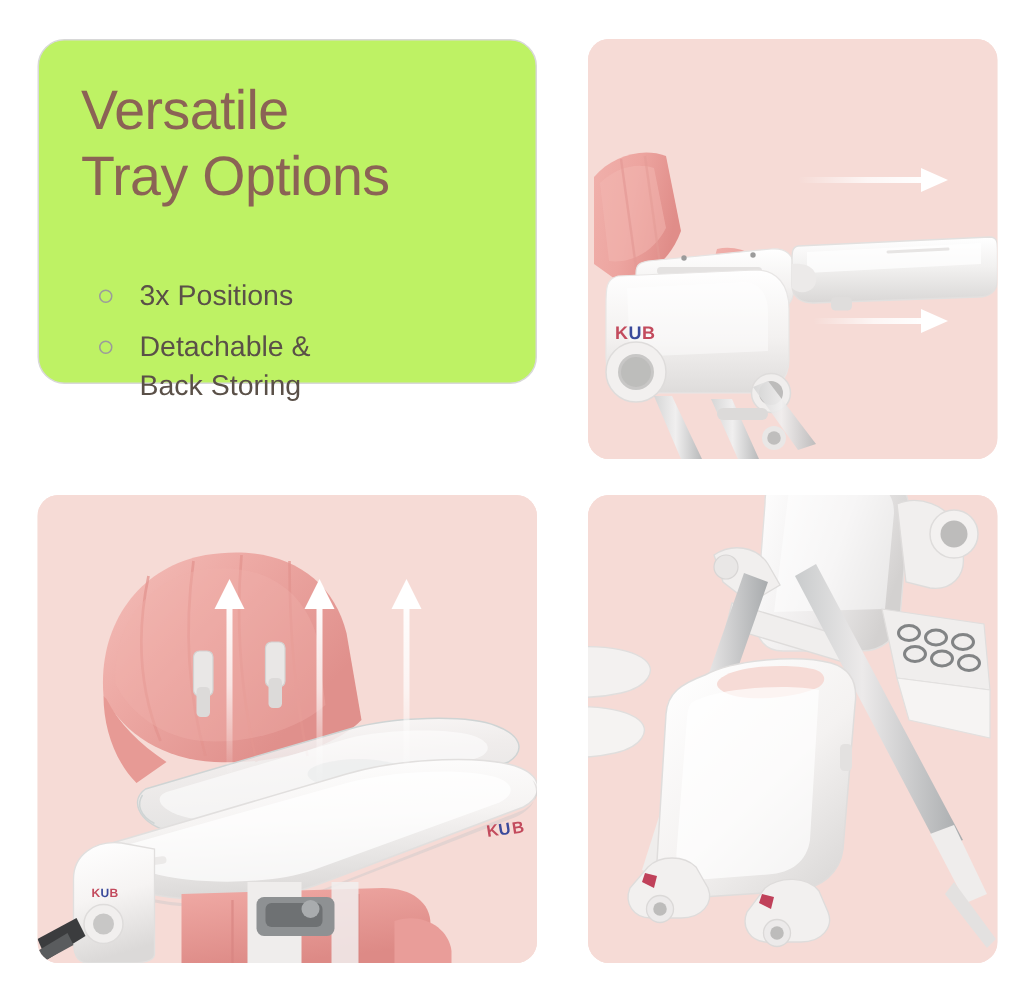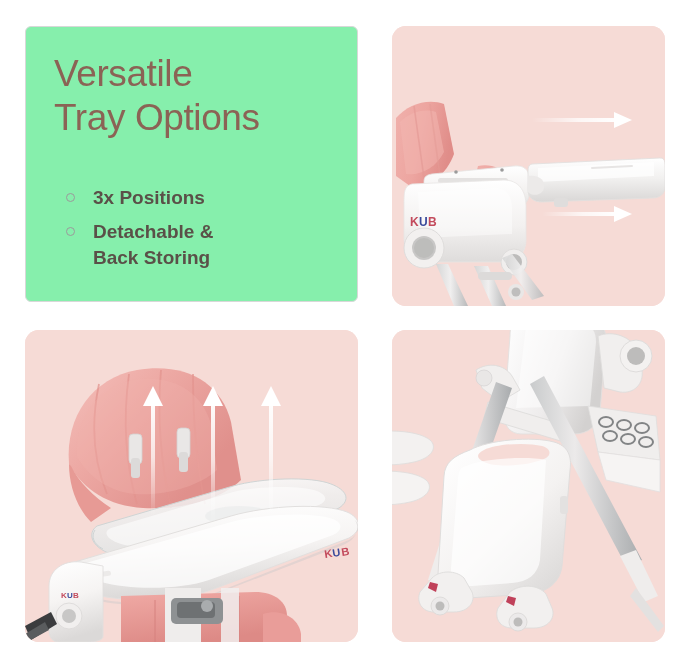--- a/index.html
+++ b/index.html
@@ -17,24 +17,24 @@
     height: 668px;
     background: #ffffff;
   }
 
   
   .text-card {
     position: absolute;
     left: 25px;
     top: 26px;
     width: 333px;
-    height: 276px;
-    background: #86efac;
+    height: 230px;
+    background: #bef264;
     border: 1px solid #d8d8d8;
-    border-radius: 6px;
+    border-radius: 18px;
   }
   .title {
     position: absolute;
     left: 28px;
     top: 25px;
     color: #8b6355;
     font-size: 37px;
     line-height: 44px;
     font-weight: 400;
     letter-spacing: -0.4px;
@@ -57,21 +57,21 @@
     border: 1.3px solid #9b9b9b;
     border-radius: 50%;
     flex: 0 0 auto;
     margin-top: 8px;
     margin-right: 18px;
   }
   .bullet-text {
     color: #5a5048;
     font-size: 19px;
     line-height: 26px;
-    font-weight: 700;
+    font-weight: 400;
     white-space: pre-line;
   }
 
   
   .panel {
     position: absolute;
     background: #f6dbd6;
     border-radius: 14px;
     overflow: hidden;
   }

